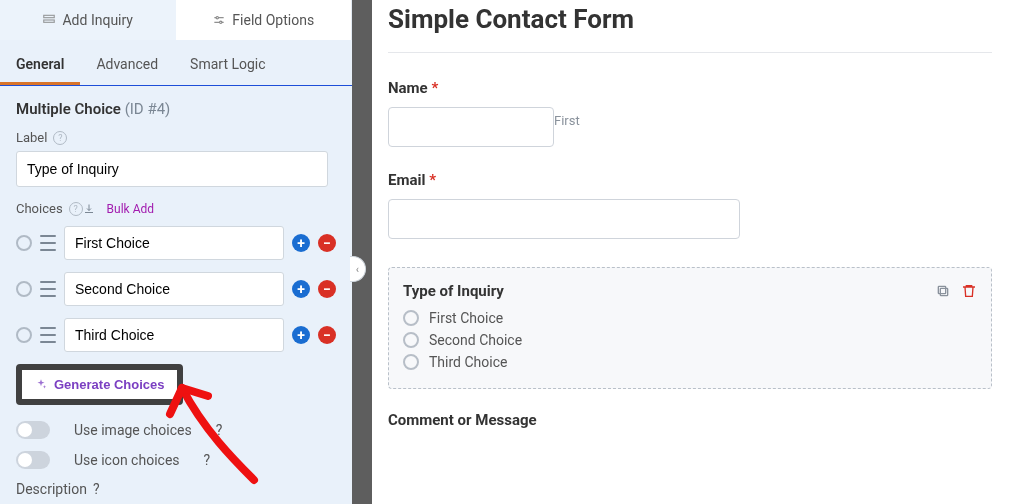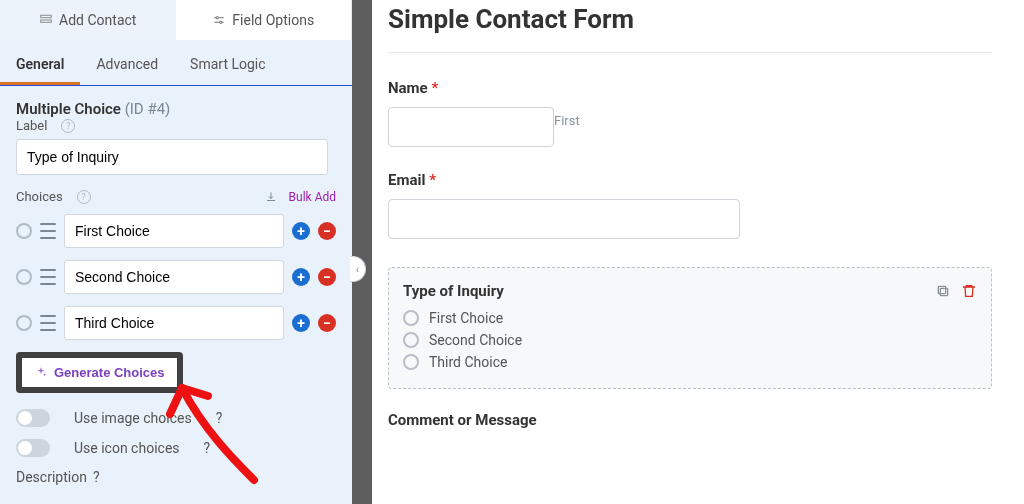--- a/index.html
+++ b/index.html
@@ -8,27 +8,27 @@
 .sidebar { width: 352px; background: #e9f1fa; display: flex; flex-direction: column; position: relative; }
 .top-tabs { display: flex; }
 .top-tab { flex: 1; padding: 12px 0; text-align: center; font-size: 14px; color: #555; background: #fff; cursor: pointer; display: flex; align-items: center; justify-content: center; gap: 6px; }
 .top-tab.inactive { background: #ecf3fb; }
 .top-tab.active { background: #fff; border-right: 1px solid #e3eaf2; }
 .top-tab svg { width: 14px; height: 14px; opacity: 0.7; }
 .sub-tabs { display: flex; background: #e9f1fa; border-bottom: 1px solid #1d4ed8; padding-top: 6px; }
 .sub-tab { padding: 10px 16px 10px 16px; font-size: 14px; color: #555; cursor: pointer; }
 .sub-tab.active { color: #333; font-weight: 600; border-bottom: 3px solid #d97429; }
 .panel { padding: 14px 16px 0 16px; overflow: hidden; }
-.field-title { font-size: 15px; margin-bottom: 0; }
+.field-title { font-size: 15px; margin-bottom: 12px; }
 .field-title .name { font-weight: 600; }
 .field-title .id { color: #7b8794; font-weight: 400; }
-.label-row { font-size: 13px; color: #555; margin-bottom: 6px; display: flex; align-items: center; gap: 14px; }
+.label-row { font-size: 13px; color: #555; margin-bottom: 6px; display: flex; align-items: center; gap: 6px; }
 .label-row .help { width: 14px; height: 14px; border: 1px solid #b0bac5; border-radius: 50%; display: inline-flex; align-items: center; justify-content: center; font-size: 9px; color: #b0bac5; }
 .text-input { width: 312px; height: 36px; padding: 0 10px; border: 1px solid #d0d7de; border-radius: 3px; font-size: 14px; background: #fff; }
-.section-head { display: flex; align-items: center; justify-content: space-between; margin: 14px 0 10px 0; }
+.section-head { display: flex; align-items: center; margin: 14px 0 10px 0; }
 .bulk-add { font-size: 12px; color: #a21caf; display: flex; align-items: center; gap: 12px; cursor: pointer; }
 .choice-row { display: flex; align-items: center; gap: 8px; margin-bottom: 12px; }
 .choice-radio { width: 16px; height: 16px; border: 2px solid #b0bac5; border-radius: 50%; flex-shrink: 0; }
 .drag-handle { width: 16px; height: 16px; display: flex; flex-direction: column; justify-content: space-between; cursor: grab; flex-shrink: 0; }
 .drag-handle span { height: 2px; background: #7b8794; border-radius: 1px; }
 .choice-input { flex: 1; height: 34px; padding: 0 10px; border: 1px solid #d0d7de; border-radius: 3px; font-size: 14px; background: #fff; min-width: 0; }
 .circ-btn { width: 18px; height: 18px; border-radius: 50%; display: flex; align-items: center; justify-content: center; font-size: 14px; font-weight: 700; color: #fff; cursor: pointer; flex-shrink: 0; }
 .circ-add { background: #1a6dd1; }
 .circ-remove { background: #d93025; }
 .generate-btn { display: inline-flex; align-items: center; gap: 6px; padding: 7px 12px; border: 6px solid #404040; border-radius: 4px; background: #fff; color: #7b3fc2; font-size: 13px; font-weight: 600; cursor: pointer; margin-bottom: 16px; }
@@ -69,21 +69,21 @@
 <body>
 
 <div class="app">
   <div class="sidebar">
     <div class="top-tabs">
       <div class="top-tab inactive">
         <svg viewBox="0 0 24 24" fill="none" stroke="#777" stroke-width="2">
             <rect x="3" y="4" width="18" height="4"></rect>
             <rect x="3" y="12" width="18" height="4"></rect>
           </svg>
-        <span>Add Contact</span>
+        <span>Add Inquiry</span>
       </div>
       <div class="top-tab active">
         <svg viewBox="0 0 24 24" fill="none" stroke="#555" stroke-width="2">
             <line x1="4" y1="8" x2="20" y2="8"></line>
             <line x1="4" y1="16" x2="20" y2="16"></line>
             <circle cx="9" cy="8" r="2" fill="#fff"></circle>
             <circle cx="15" cy="16" r="2" fill="#fff"></circle>
           </svg>
         <span>Field Options</span>
       </div>

